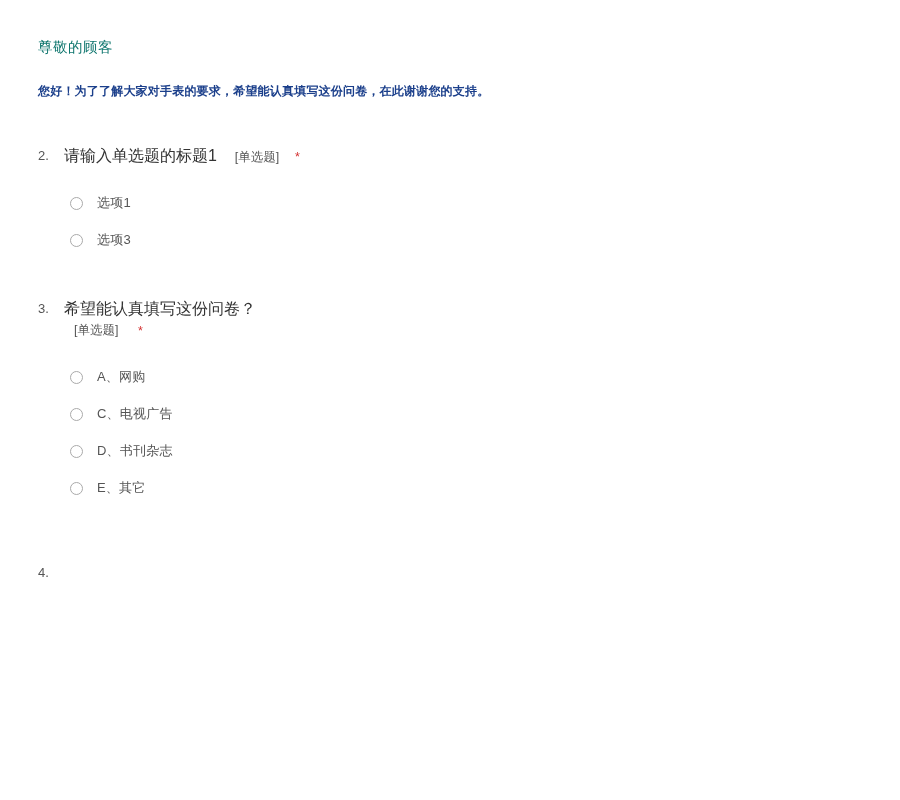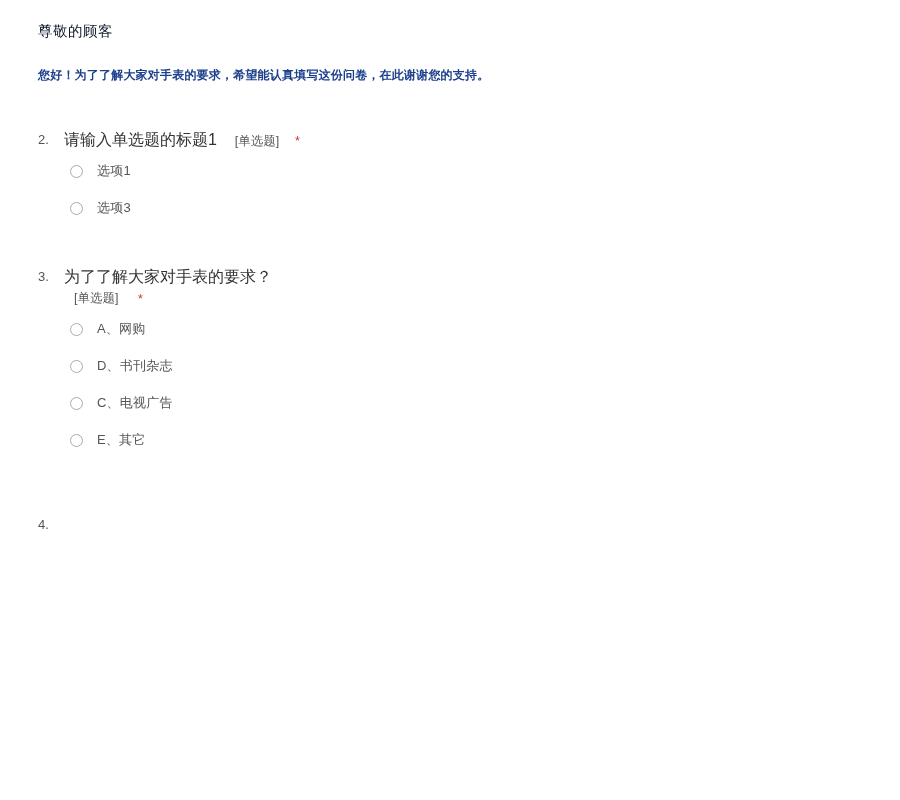--- a/index.html
+++ b/index.html
@@ -17,22 +17,22 @@
   }
   .page {
     width: 900px;
     height: 800px;
     box-sizing: border-box;
     padding: 14px 0 0 0;
     position: relative;
   }
   .survey-title {
     font-size: 14.5px;
-    color: #0f172a;
-    margin: 8px 0 0 38px;
+    color: #0f766e;
+    margin: 24px 0 0 38px;
     letter-spacing: 0.5px;
   }
   .survey-intro {
     font-size: 12px;
     font-weight: bold;
     color: #1b3f8b;
     margin: 26px 0 0 38px;
     letter-spacing: 0.2px;
   }
   .questions {
@@ -81,21 +81,21 @@
   }
   .q-type-line {
     font-size: 12.5px;
     color: #555555;
     padding-left: 10px;
   }
   .q-type-line .q-required {
     margin-left: 16px;
   }
   .options {
-    margin-top: 12px;
+    margin-top: 28px;
     padding-left: 32px;
   }
   .option {
     display: flex;
     align-items: center;
     margin-bottom: 21px;
     font-size: 13px;
     color: #555555;
   }
   .radio {
@@ -151,39 +151,39 @@
         </label>
       </div>
     </div>
 
     <div class="gap-1"></div>
 
     <div class="question">
       <div class="q-head">
         <span class="q-num">3.</span>
         <span class="q-body">
-          <span class="q-title">为了了解大家对手表的要求？</span>
+          <span class="q-title">希望能认真填写这份问卷？</span>
           <div class="q-type-line">
             <span>[单选题]</span>
             <span class="q-required">*</span>
           </div>
         </span>
       </div>
       <div class="options">
         <label class="option">
           <span class="radio"></span>
           <span class="opt-label">A、网购</span>
         </label>
         <label class="option">
           <span class="radio"></span>
-          <span class="opt-label">D、书刊杂志</span>
+          <span class="opt-label">C、电视广告</span>
         </label>
         <label class="option">
           <span class="radio"></span>
-          <span class="opt-label">C、电视广告</span>
+          <span class="opt-label">D、书刊杂志</span>
         </label>
         <label class="option">
           <span class="radio"></span>
           <span class="opt-label">E、其它</span>
         </label>
       </div>
     </div>
 
     <div class="gap-2"></div>
 

